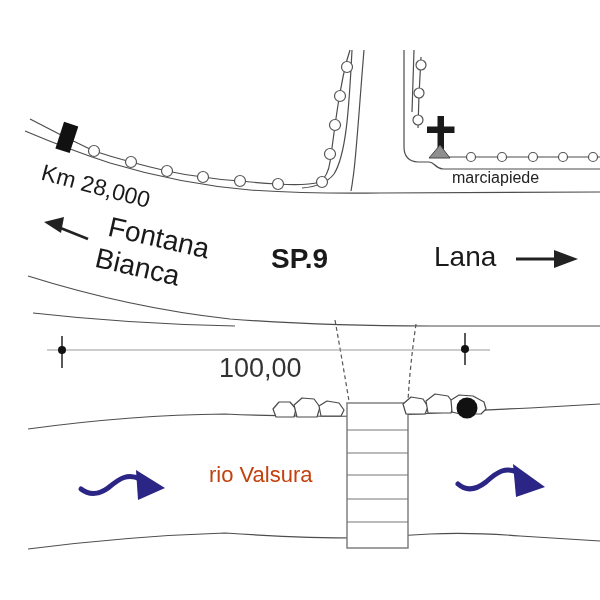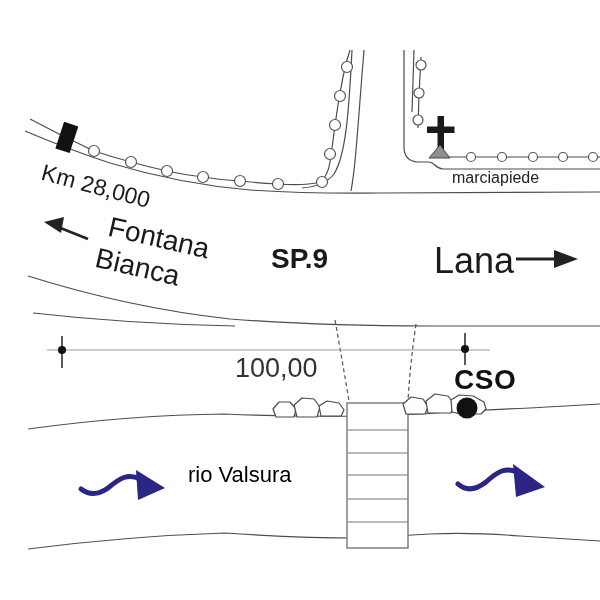--- a/index.html
+++ b/index.html
@@ -6,25 +6,25 @@
   #stage{
     position:relative;width:600px;height:600px;background:#ffffff;overflow:hidden;
     font-family:"Liberation Sans",sans-serif;
   }
   #stage svg{position:absolute;left:0;top:0;}
   .label{position:absolute;white-space:nowrap;line-height:1;color:#1a1a1a;transform-origin:0 0;}
   .lbl-km{left:45px;top:161px;font-size:23px;transform:rotate(15deg);}
   .lbl-fontana1{left:112px;top:213px;font-size:28px;transform:rotate(13deg);}
   .lbl-fontana2{left:99px;top:244px;font-size:28px;transform:rotate(13deg);}
   .lbl-sp9{left:271px;top:245px;font-size:28px;font-weight:bold;}
-  .lbl-lana{left:434px;top:243px;font-size:36px;}
+  .lbl-lana{left:434px;top:243px;font-size:28px;}
   .lbl-marciapiede{left:452px;top:170px;font-size:16px;color:#222;}
-  .lbl-dist{left:235px;top:355px;font-size:27px;color:#333;}
+  .lbl-dist{left:219px;top:355px;font-size:27px;color:#333;}
   .lbl-cso{left:454px;top:366px;font-size:28px;font-weight:bold;color:#111;letter-spacing:.5px;}
-  .lbl-rio{left:188px;top:464px;font-size:22px;color:#000000;text-align:center;}
+  .lbl-rio{left:209px;top:464px;font-size:22px;color:#c2410c;text-align:center;}
 </style>
 </head>
 <body>
 
 <div id="stage">
 
   <svg width="600" height="600" viewBox="0 0 600 600">
 
     <g fill="none" stroke="#4d4d4d" stroke-width="1.2">
       <path d="M 30,119 Q 62,136 94,151 Q 112,157 131,162 Q 149,167 167,171 Q 185,175 203,177 Q 221,180 240,181 Q 259,183 278,184 Q 305,186 320,182 Q 328,176 330,162 Q 332,148 334,133 Q 337,110 340,93 Q 343,75 347,60 L 350,50"></path>
@@ -131,16 +131,15 @@
     </g>
   </svg>
 
   <div class="label lbl-km">Km 28,000</div>
   <div class="label lbl-fontana1">Fontana</div>
   <div class="label lbl-fontana2">Bianca</div>
   <div class="label lbl-sp9">SP.9</div>
   <div class="label lbl-lana">Lana</div>
   <div class="label lbl-marciapiede">marciapiede</div>
   <div class="label lbl-dist">100,00</div>
-  <div class="label lbl-cso">CSO</div>
   <div class="label lbl-rio">rio Valsura</div>
 
 </div>
 
 </body></html>

